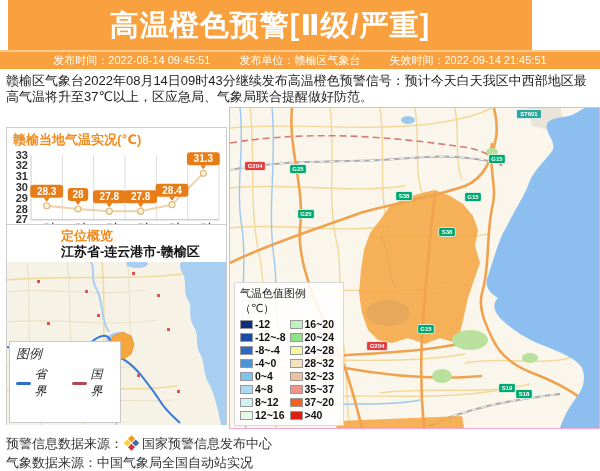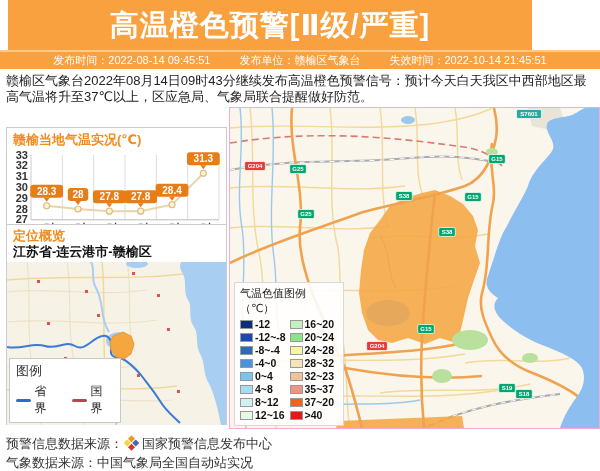--- a/index.html
+++ b/index.html
@@ -21,28 +21,28 @@
 
   
   .panel{position:absolute;background:#ffffff;border:1px solid #cccccc;box-sizing:border-box;}
   #chart-panel{left:6px;top:107px;width:221px;height:112px;margin-top:20px;}
   #loc-panel{left:6px;top:224px;width:221px;height:201px;}
   #main-map-panel{left:229px;top:107px;width:371px;height:322px;border:1px solid #f9a8d4;}
 
   .chart-title{color:#f08c1e;font-weight:bold;font-size:13px;padding:3px 0 0 6px;}
   #chart-svg{display:block;}
 
-  .loc-head{padding:3px 6px 2px 6px;}
+  .loc-head{padding:3px 6px 2px 6px;margin-left:48px;}
   .loc-title{color:#f08c1e;font-weight:bold;font-size:13px;line-height:16px;}
   .loc-value{color:#111111;font-weight:bold;font-size:13px;line-height:16px;}
   #mini-map-wrap{position:relative;width:219px;height:163px;}
   #mini-map{display:block;}
 
   .mini-legend{position:absolute;left:2px;bottom:2px;width:112px;background:#ffffff;
-               border:1px solid #c9c9c9;padding:3px 6px 5px 6px;box-sizing:border-box;}
+               border:1px solid #c9c9c9;padding:3px 6px 22px 6px;box-sizing:border-box;font-style:italic;}
   .mini-legend-title{font-size:13px;color:#333333;}
   .mini-legend-rows{display:flex;gap:14px;margin-top:3px;align-items:center;}
   .mini-legend-item{display:flex;align-items:center;gap:4px;font-size:12px;color:#222222;}
   .leg-line{width:15px;height:3px;border-radius:2px;}
   .leg-line.national{background:#b04a52;}
   .leg-line.province{background:#2b6bd3;}
 
   
   .temp-legend{position:absolute;left:4px;bottom:2px;width:110px;
                background:rgba(255,255,255,0.88);border:1px solid #d8d8d8;
@@ -67,21 +67,21 @@
 </head>
 <body>
 
 <div class="hdr">
   <div class="hdr-title">高温橙色预警[Ⅱ级/严重]</div>
 </div>
 <div class="hdr-divider"></div>
 <div class="subbar">
   <span>发布时间：2022-08-14 09:45:51</span>
   <span>发布单位：赣榆区气象台</span>
-  <span>失效时间：2022-10-14 21:45:51</span>
+  <span>失效时间：2022-09-14 21:45:51</span>
 </div>
 
 <div class="bulletin">赣榆区气象台2022年08月14日09时43分继续发布高温橙色预警信号：预计今天白天我区中西部地区最高气温将升至37℃以上，区应急局、气象局联合提醒做好防范。</div>
 
 <div class="panel" id="chart-panel">
   <div class="chart-title">赣榆当地气温实况(℃)</div>
   <svg id="chart-svg" width="219" height="88">
       <text x="21" y="9.5" text-anchor="end" font-size="11" font-weight="bold" fill="#333333">33</text>
       <text x="21" y="20.3" text-anchor="end" font-size="11" font-weight="bold" fill="#333333">32</text>
       <text x="21" y="31.1" text-anchor="end" font-size="11" font-weight="bold" fill="#333333">31</text>

